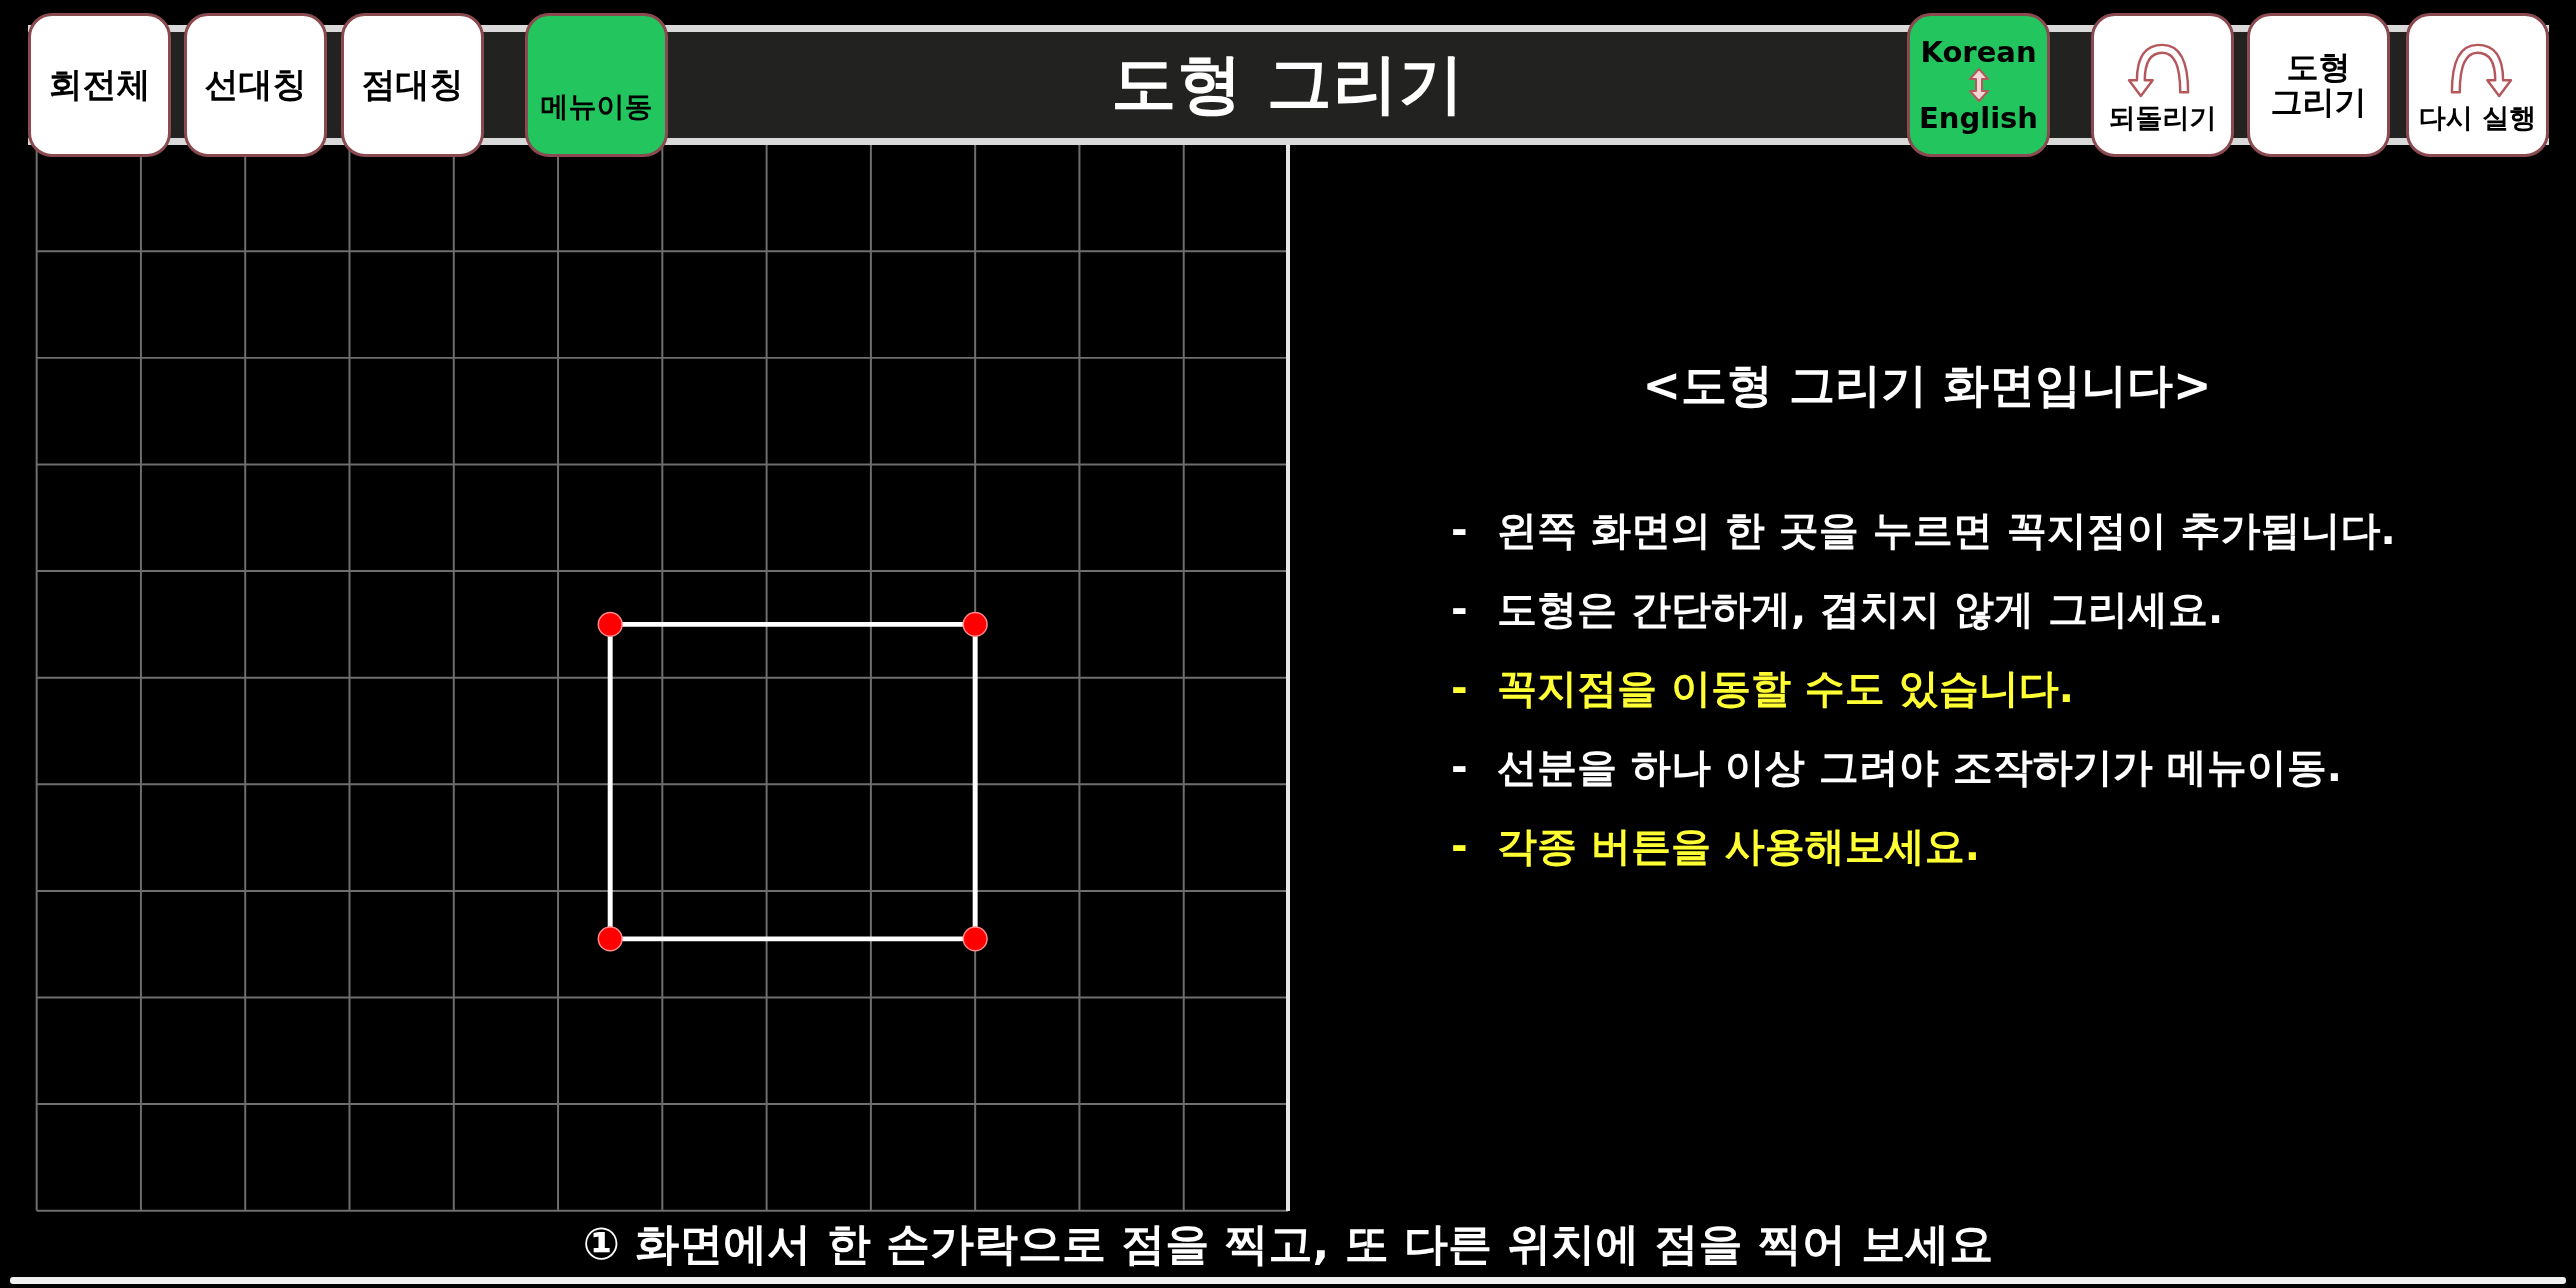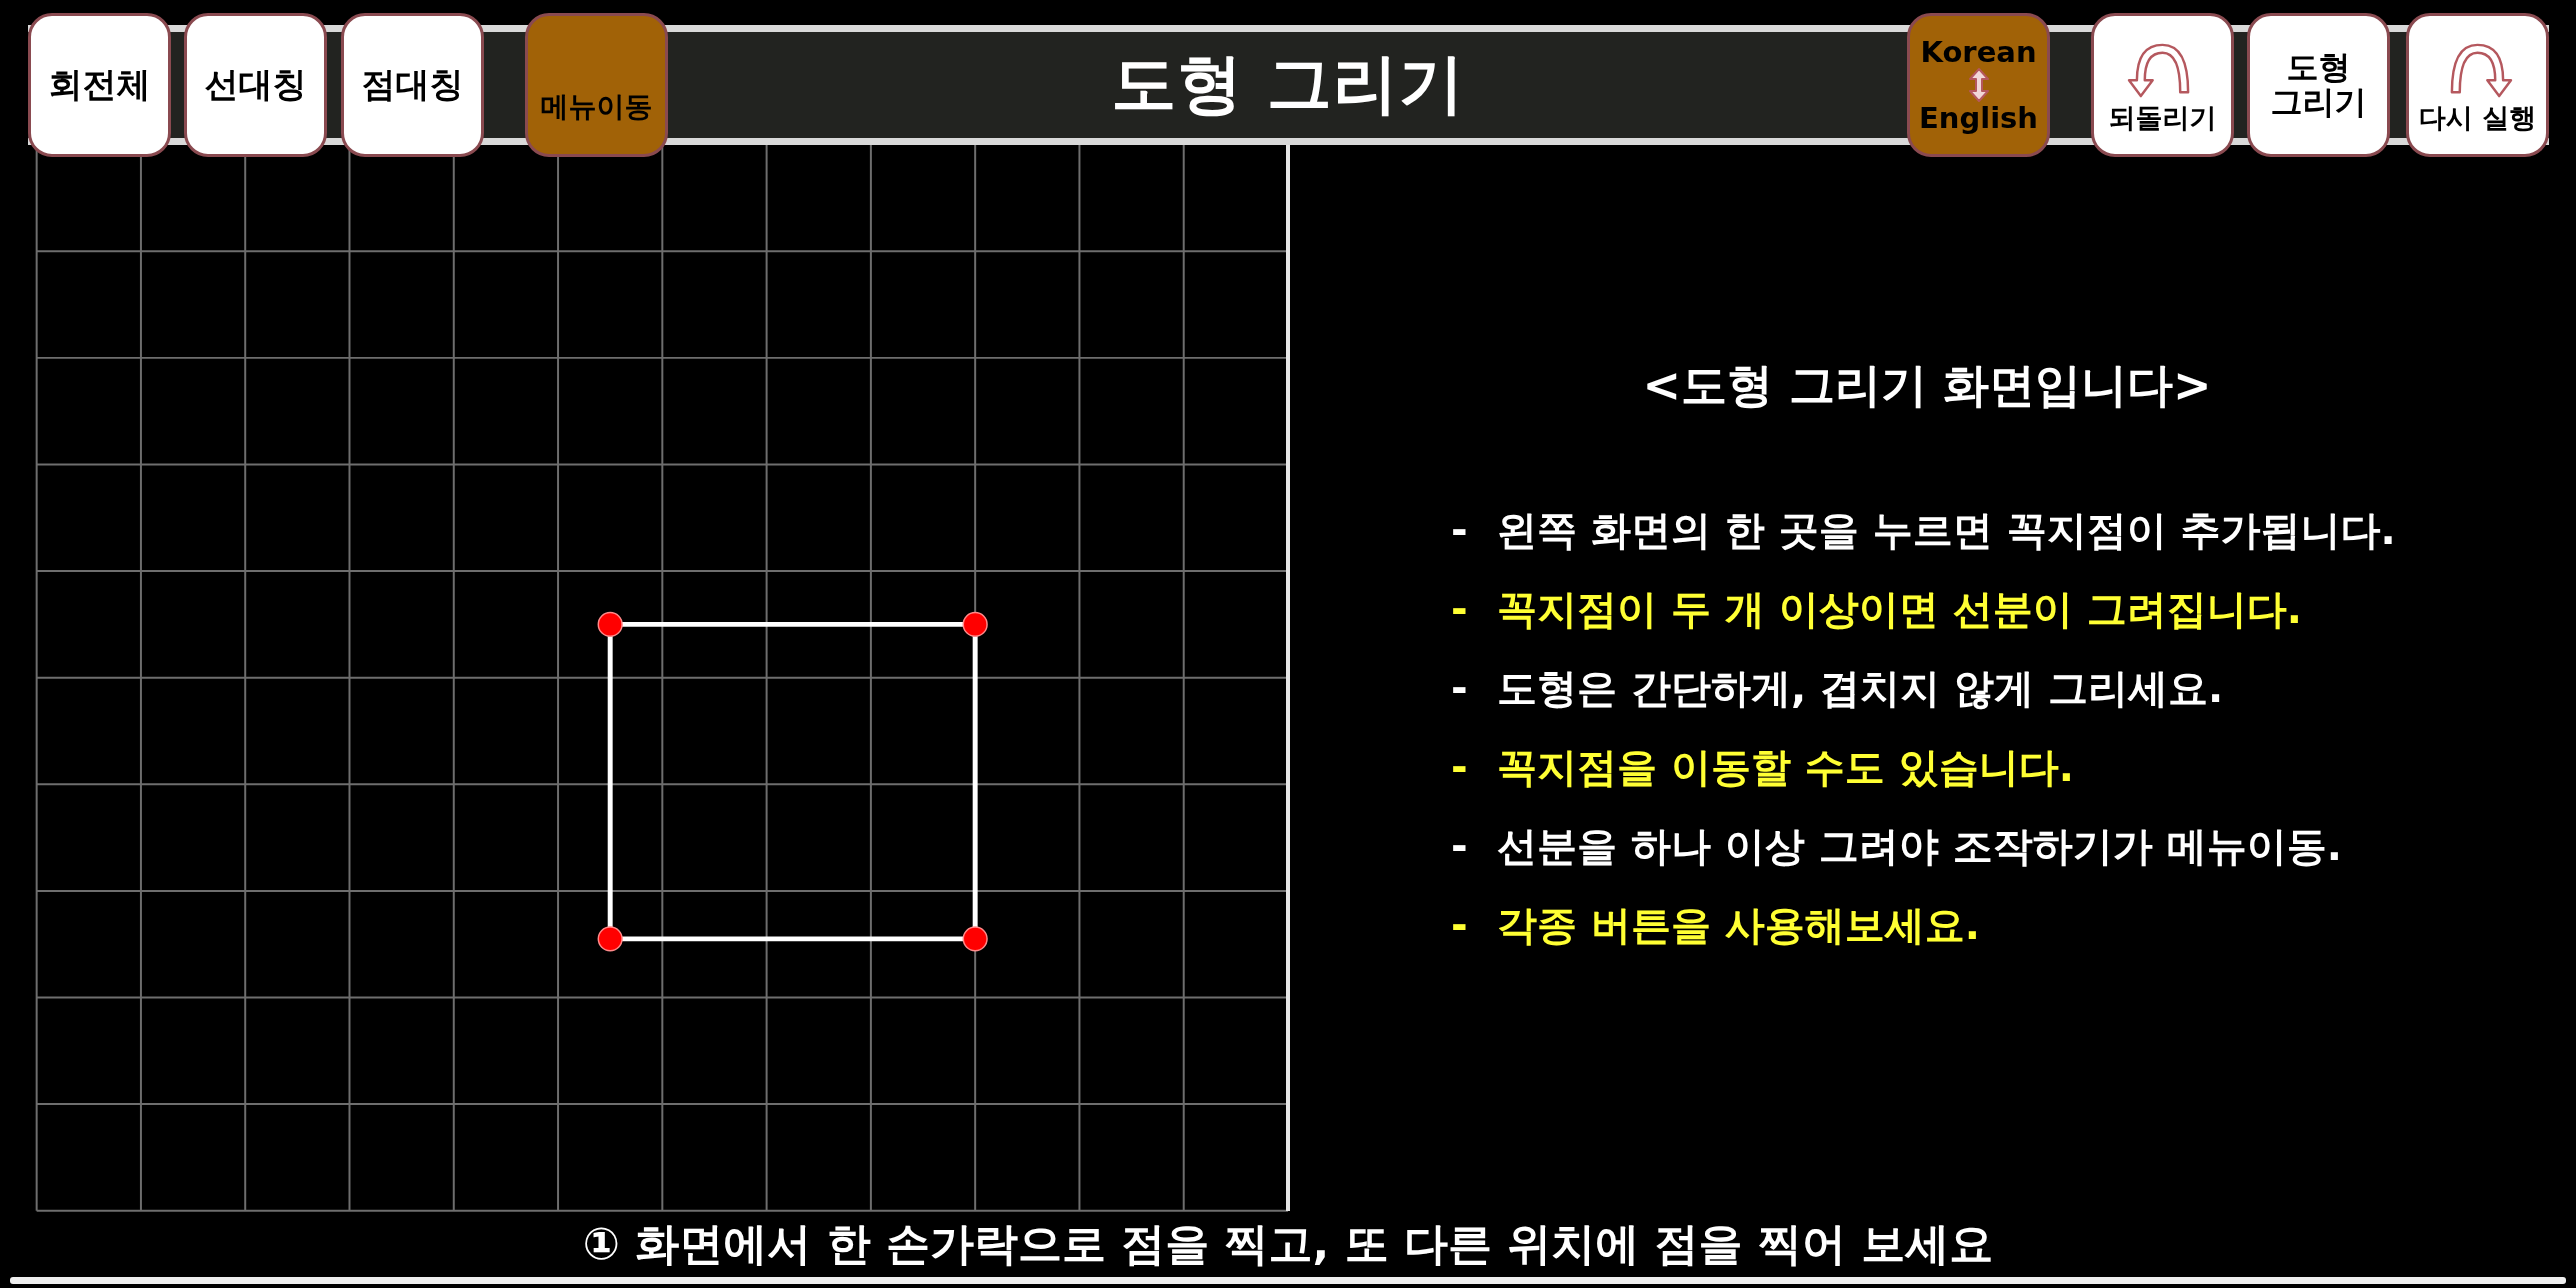--- a/index.html
+++ b/index.html
@@ -15,21 +15,21 @@
   .title {
     position: absolute; left: 1288px; top: 84px; transform: translate(-50%, -50%);
     color: #fff; font-size: 65px; font-weight: bold; letter-spacing: 1px; white-space: nowrap;
   }
   .btn {
     position: absolute; top: 13px; height: 144px; width: 143px;
     background: #fff; border: 3px solid #8a4a50; border-radius: 24px; box-sizing: border-box;
     display: flex; flex-direction: column; align-items: center; justify-content: center;
     color: #000; font-weight: bold; cursor: pointer; text-align: center;
   }
-  .btn.gray { background: #a16207; }
+  .btn.gray { background: #22c55e; }
   .btn .lbl { font-size: 34px; line-height: 1.15; white-space: nowrap; }
   .btn .lbl.sm { font-size: 28px; margin-top: 44px; }
   .btn .lbl.xs { font-size: 27px; }
   .btn .lbl.two { font-size: 32px; line-height: 1.1; }
   .btn svg { display: block; }
   .lang .en { font-size: 29px; line-height: 1.05; }
   .canvas-area { position: absolute; left: 0; top: 0; }
   .divider { position: absolute; left: 1286px; top: 145px; width: 4px; height: 1066px; background: #e6e6e6; }
   .panel-title {
     position: absolute; left: 1927px; top: 386px; transform: translate(-50%, -50%);
@@ -131,21 +131,20 @@
 <div class="btn" style="left:2406px">
   <svg width="79" height="65" viewBox="0 0 80 66">
     <path d="M66 44 Q66 8 40 8 Q14 8 14 56 L22 56 Q22 16 40 16 Q58 16 58 44 L50 44 L62 60 L74 44 Z" fill="#fff" stroke="#b5585e" stroke-width="2.5" stroke-linejoin="round"></path>
   </svg>
   <span class="lbl xs">다시 실행</span>
 </div>
 
 <div class="panel-title">&lt;도형 그리기 화면입니다&gt;</div>
 <ul class="instructions" id="instructions">
   <li class="white"><span class="dash">-</span><span>왼쪽 화면의 한 곳을 누르면 꼭지점이 추가됩니다.</span></li>
-  <li class="yellow"><span class="dash">-</span><span>꼭지점이 두 개 이상이면 선분이 그려집니다.</span></li>
   <li class="white"><span class="dash">-</span><span>도형은 간단하게, 겹치지 않게 그리세요.</span></li>
   <li class="yellow"><span class="dash">-</span><span>꼭지점을 이동할 수도 있습니다.</span></li>
   <li class="white"><span class="dash">-</span><span>선분을 하나 이상 그려야 조작하기가 메뉴이동.</span></li>
   <li class="yellow"><span class="dash">-</span><span>각종 버튼을 사용해보세요.</span></li>
 </ul>
 
 <div class="hint">① 화면에서 한 손가락으로 점을 찍고, 또 다른 위치에 점을 찍어 보세요</div>
 <div class="bottomline"></div>
 
 

